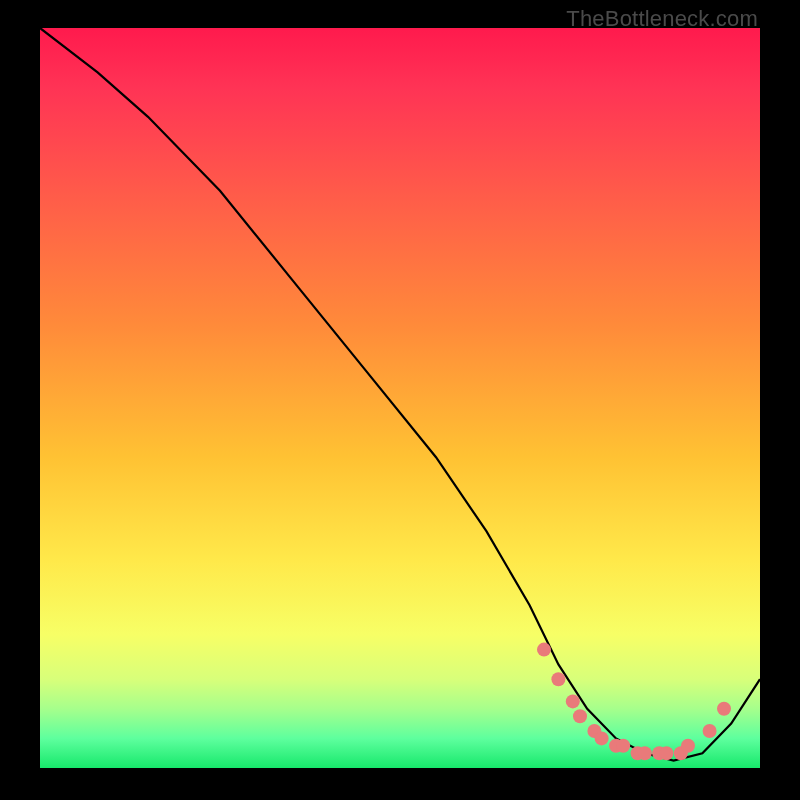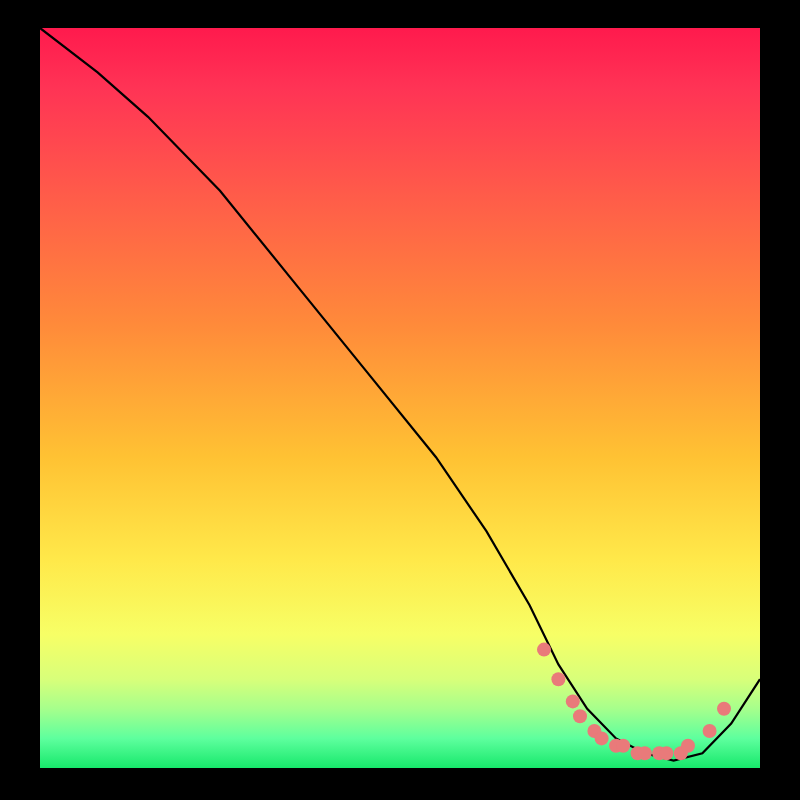--- a/index.html
+++ b/index.html
@@ -54,20 +54,21 @@
     top: 0;
     width: 720px;
     height: 740px;
   }
 </style>
 </head>
 <body>
 
 <div class="frame">
 
+  <div class="watermark">TheBottleneck.com</div>
 
   <div class="plot-area">
     <svg class="curve" viewBox="0 0 720 740" preserveAspectRatio="none">
 
       <path d="M 0.0 0.0 Q 28.8 22.2 57.6 44.4 Q 82.8 66.6 108.0 88.8 Q 144.0 125.8 180.0 162.8 Q 216.0 207.2 252.0 251.6 Q 288.0 296.0 324.0 340.4 Q 360.0 384.8 396.0 429.2 Q 421.2 466.2 446.4 503.2 Q 468.0 540.2 489.6 577.2 Q 504.0 606.8 518.4 636.4 Q 532.8 658.6 547.2 680.8 Q 561.6 695.6 576.0 710.4 Q 590.4 717.8 604.8 725.2 Q 619.2 728.9 633.6 732.6 Q 648.0 728.9 662.4 725.2 Q 676.8 710.4 691.2 695.6 Q 705.6 673.4 720.0 651.2" id="curve-path" fill="none" stroke="#000000" stroke-width="2.2"></path>
 
       <g id="markers">
           <circle cx="504.0" cy="621.6" r="7" fill="#e97a7a"></circle>
           <circle cx="518.4" cy="651.2" r="7" fill="#e97a7a"></circle>
           <circle cx="532.8" cy="673.4" r="7" fill="#e97a7a"></circle>

